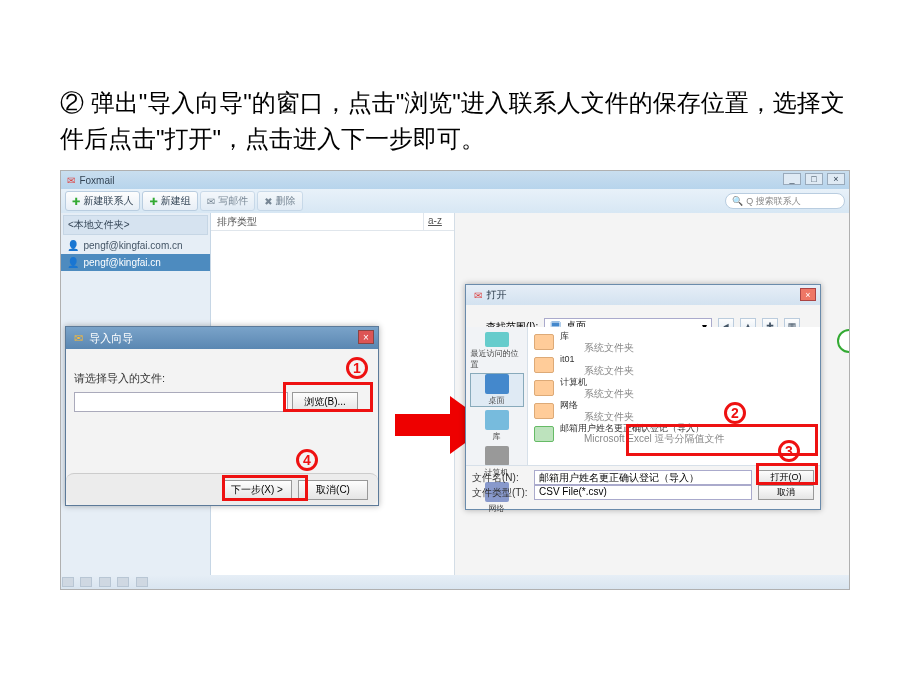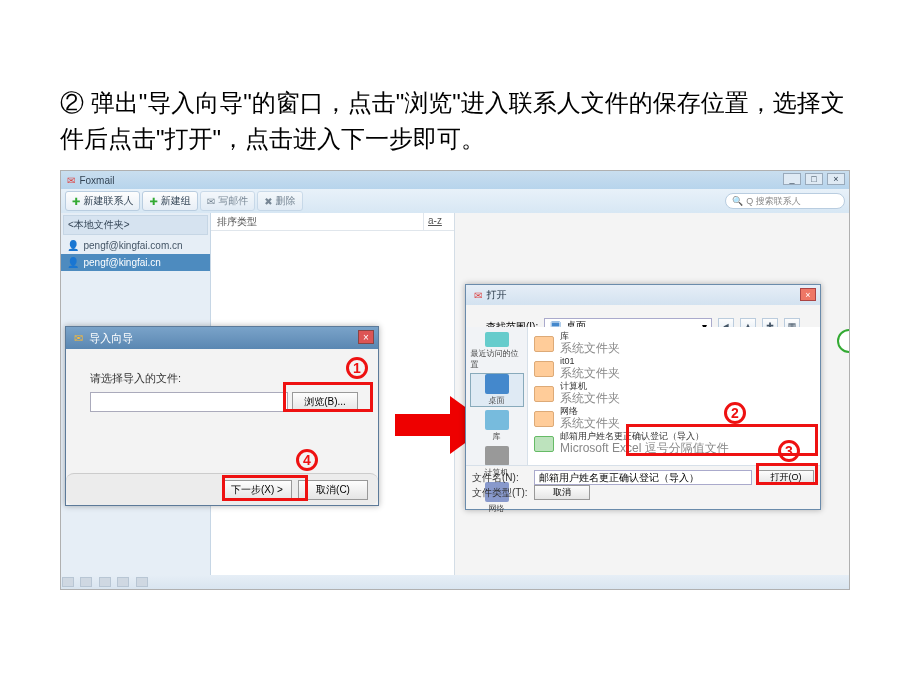--- a/index.html
+++ b/index.html
@@ -31,21 +31,21 @@
   .fox-mid .sorthdr span:first-child{ flex:1; padding:2px 6px; border-right:1px solid #e0e6ec;font-family:Liberation Mono, monospace;}
   .fox-mid .sorthdr span:last-child{ width:30px; padding:2px 4px;text-decoration:underline;}
 
   .fox-status { position:absolute; left:0; right:0; bottom:0; height:14px; background:linear-gradient(#e6eef6,#d9e5f0); }
   .fox-status .smallicon { width:12px; height:10px; display:inline-block; margin:2px 1px; background:#cfd8e2; border:1px solid #b8c6d4;}
 
   
   .wiz { position:absolute; left:4px; top:155px; width:314px; height:180px; background:#f3f3f3; border:1px solid #5c7a99; box-shadow:0 0 6px rgba(0,0,0,0.3); z-index:5;}
   .wiz .titlebar { height:22px; background:linear-gradient(#7aa3c9,#5a87b2); color:#fff; font-size:11px; display:flex; align-items:center; padding:0 8px; position:relative;}
   .wiz .titlebar .x { position:absolute; right:4px; top:3px; width:16px; height:14px; background:#d55; color:#fff; font-size:10px; text-align:center; line-height:14px; border:1px solid #844;}
-  .wiz .body { padding:22px 20px 10px 24px; font-size:11px; color:#333; }
+  .wiz .body { padding:22px 20px 10px 8px; font-size:11px; color:#333; }
   .wiz .row { display:flex; align-items:center; margin-top:6px; gap:4px;}
   .wiz input.path { flex:1; height:20px; border:1px solid #aab; background:#fff; font-size:11px; padding:0 4px;}
   .wiz .browsebtn { height:20px; width:66px; border:1px solid #999; background:linear-gradient(#fdfdfd,#e5e5e5); font-size:10px;}
   .wiz .footer { position:absolute; left:0; right:0; bottom:0; height:32px; border-top:1px solid #ccc; background:#ececec; display:flex; align-items:center; justify-content:flex-end; padding-right:10px; gap:6px;border-radius:8px;}
   .wiz .footer button { height:20px; width:70px; border:1px solid #999; background:linear-gradient(#fdfdfd,#e5e5e5); font-size:10px;}
 
   
   .callout { position:absolute; border:3px solid #e11; pointer-events:none; }
   .callout-num { position:absolute; width:22px; height:22px; border:3px solid #e11; border-radius:50%; color:#e11; font-weight:bold; font-size:14px; display:flex; align-items:center; justify-content:center; background:transparent; }
 
@@ -64,21 +64,21 @@
   .opendlg .main { position:absolute; left:0; right:0; top:42px; bottom:44px; display:flex;}
   .opendlg .places { width:62px; background:#f1f3f6; border-right:1px solid #d7e0e9; display:flex; flex-direction:column; align-items:center; padding-top:4px; gap:2px;}
   .opendlg .place { width:54px; height:40px; border:1px solid transparent; display:flex; flex-direction:column; align-items:center; justify-content:center; gap:1px; font-size:8px; color:#444;}
   .opendlg .place.sel { border-color:#8ab; background:#dfeaf4;}
   .opendlg .place .picon { width:24px; height:20px; background:#6da; border-radius:2px;}
   .opendlg .filelist { flex:1; background:#fff; padding:4px 6px; overflow:hidden;}
   .opendlg .fileitem { display:flex; align-items:center; gap:6px; padding:1px 0;}
   .opendlg .fileitem .ficon { width:20px; height:16px; background:#fc9; border:1px solid #da7; border-radius:2px;}
   .opendlg .fileitem .ftxt { display:flex; flex-direction:column; line-height:1.1;}
   .opendlg .fileitem .ftxt .fname { color:#333; font-size:9px;}
-  .opendlg .fileitem .ftxt .fsub { color:#888; font-size:12px;}
+  .opendlg .fileitem .ftxt .fsub { color:#888; font-size:10px;margin-left:24px;}
   .opendlg .fileitem.xlhl .ficon { background:#bde3bd; border-color:#6b6;}
   .opendlg .bottom { position:absolute; left:0; right:0; bottom:0; height:44px; border-top:1px solid #d7e0e9; padding:4px 6px; display:flex; flex-direction:column; }
   .opendlg .brow { display:flex; align-items:center; gap:6px;}
   .opendlg .brow label { width:56px; color:#333;}
   .opendlg .brow .bcombo { flex:1; height:15px; border:1px solid #aac; background:#fff; padding:0 4px;}
   .opendlg .brow button { width:56px; height:15px; border:1px solid #999; background:linear-gradient(#fdfdfd,#e5e5e5); font-size:9px;}
 
   
   .greendot { position:absolute; right:-12px; top:158px; width:24px; height:24px; border:2px solid #3a3; border-radius:50%; background:#fff; z-index:7;}
 </style>
@@ -262,20 +262,21 @@
         </div>
       </div>
       <div class="bottom">
         <div class="brow">
           <label>文件名(N):</label>
           <div class="bcombo">邮箱用户姓名更正确认登记（导入）</div>
           <button>打开(O)</button>
         </div>
         <div class="brow">
           <label>文件类型(T):</label>
+          <div class="bcombo">CSV File(*.csv)</div>
           <button>取消</button>
         </div>
       </div>
 
       <div class="callout" style="left:290px; top:178px; width:62px; height:22px;"></div>
       <div class="callout-num" style="left:312px; top:155px;">3</div>
     </div>
 
     <div class="greendot"></div>
 

